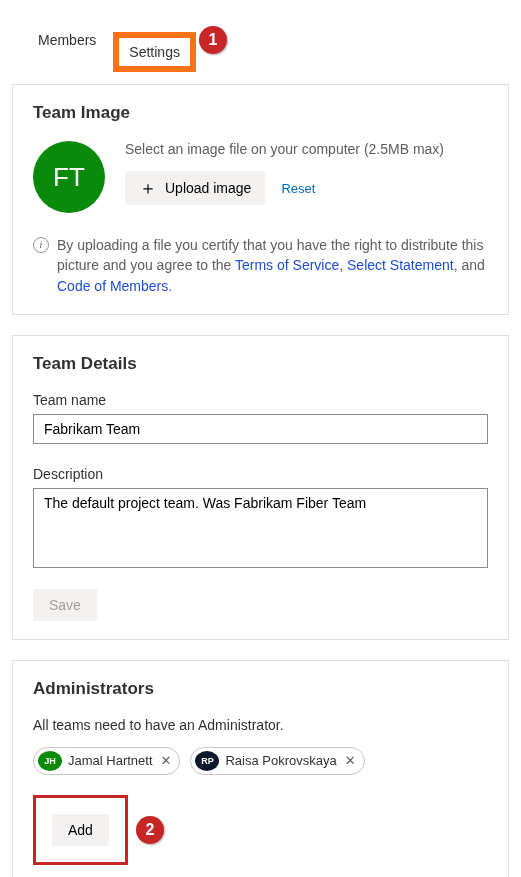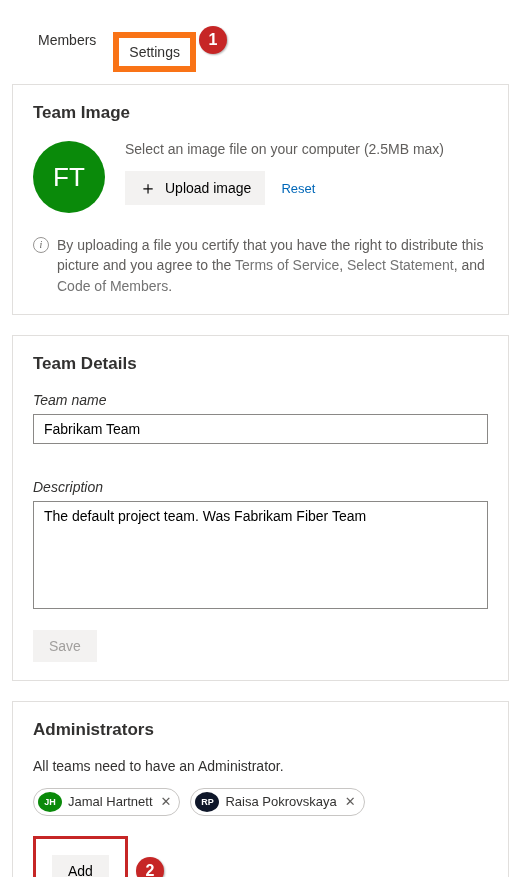--- a/index.html
+++ b/index.html
@@ -110,39 +110,38 @@
     flex-shrink: 0;
     width: 16px; height: 16px;
     border: 1px solid #979593;
     border-radius: 50%;
     display:inline-flex; align-items:center; justify-content:center;
     font-size: 10px; color:#605e5c;
     margin-top: 2px;
     font-style: italic;
     font-family: Georgia, serif;
   }
-  .cert-row a { color:#737373; text-decoration:none; cursor:pointer; }
+  .cert-row a { color:#1d4ed8; text-decoration:none; cursor:pointer; }
   .label {
     display:block;
     font-size: 14px;
     color:#323130;
     margin-bottom: 6px;
-    margin-top: 17px;
-    font-style: italic;
+    margin-top: 4px;
   }
   .text-input {
     width: 100%;
     border: 1px solid #8a8886;
     padding: 6px 10px;
     font-size: 14px;
     font-family: inherit;
     margin-bottom: 18px;
   }
   textarea.text-input {
-    height: 108px;
+    height: 80px;
     resize: none;
   }
   .save-btn {
     background: #f3f2f1;
     border: none;
     padding: 8px 16px;
     color: #a19f9d;
     font-size: 14px;
     text-align: right;
   }

